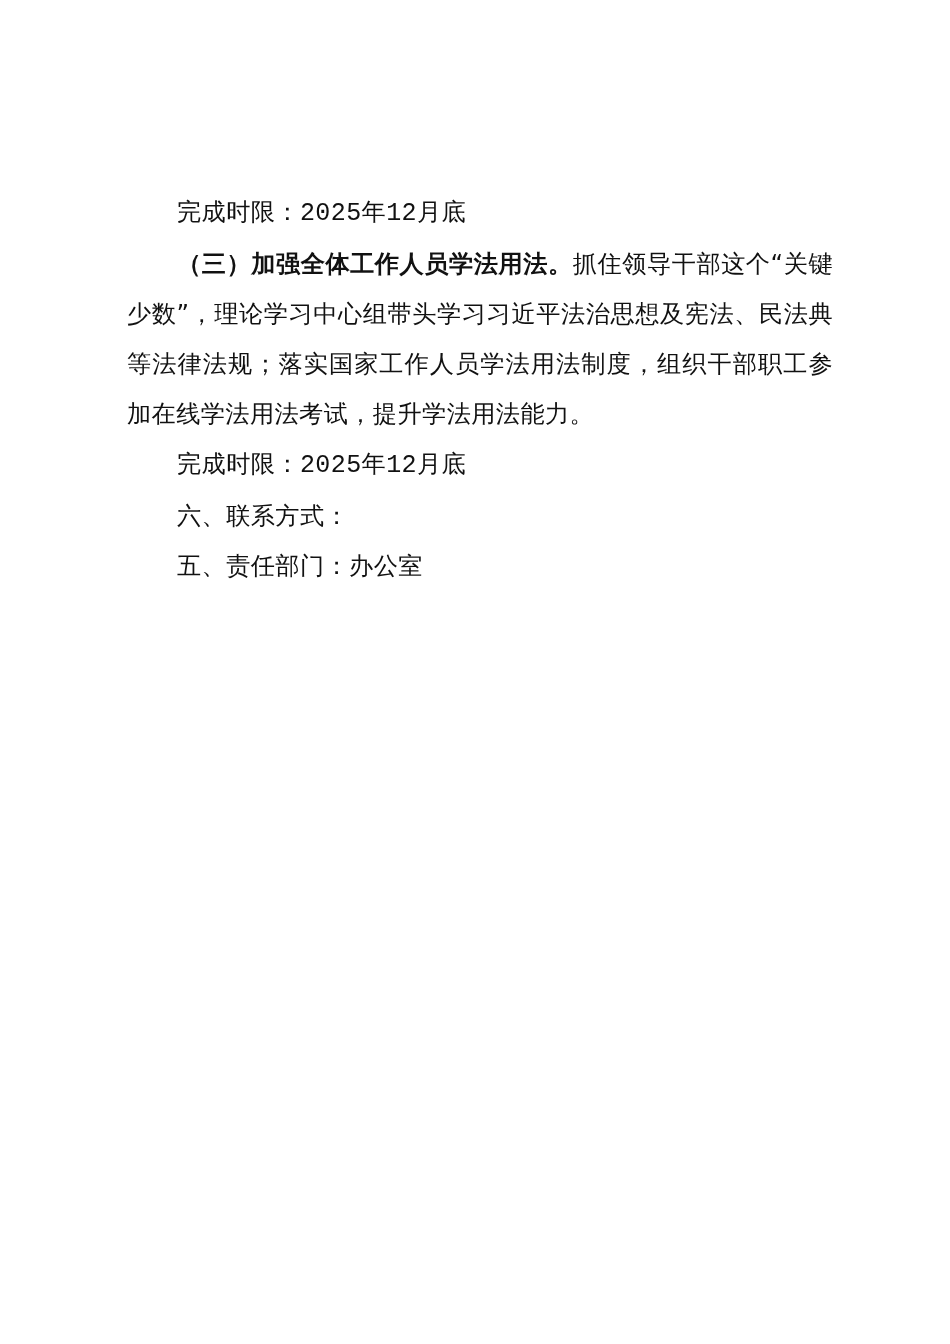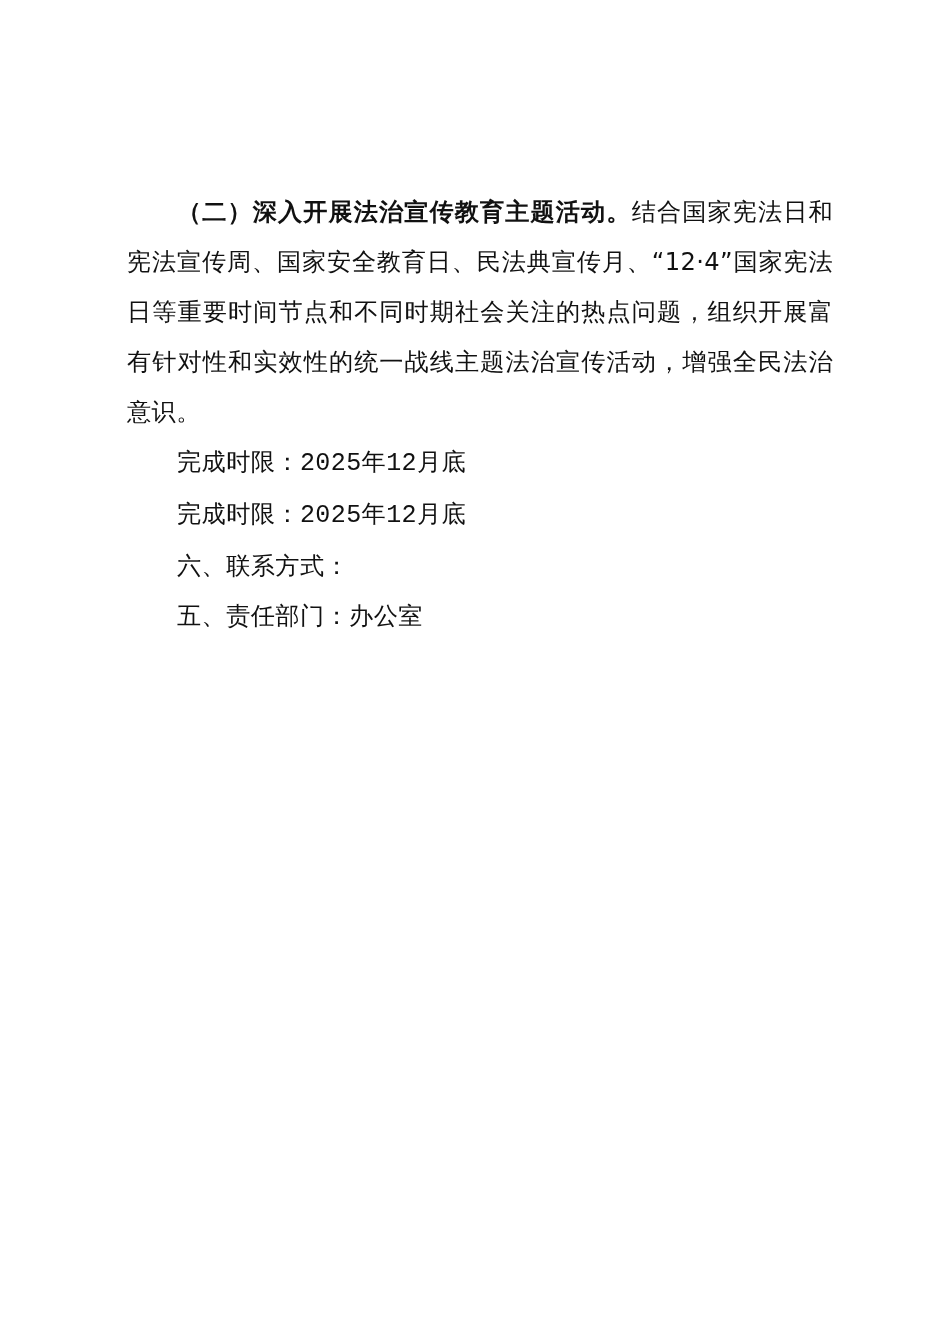--- a/index.html
+++ b/index.html
@@ -42,28 +42,28 @@
     .latin {
       font-family: Liberation Mono, monospace;
       font-size: 25px;
     }
   </style>
 </head>
 <body>
 
 <div class="page">
 
-  <p class="para indent">
-    <span class="bold">（二）深入开展法治宣传教育主题活动。</span><span>结合国家宪法日和宪法宣传周、国家安全教育日、民法典宣传月、“12·4”国家宪法日等重要时间节点和不同时期社会关注的热点问题，组织开展富有针对性和实效性的统一战线主题法治宣传活动，增强全民法治意识。</span>
-  </p>
 
   <p class="para indent-plain">
     <span>完成时限：</span><span class="latin">2025</span><span>年</span><span class="latin">12</span><span>月底</span>
   </p>
 
+  <p class="para indent">
+    <span class="bold">（三）加强全体工作人员学法用法。</span><span>抓住领导干部这个“关键少数”，理论学习中心组带头学习习近平法治思想及宪法、民法典等法律法规；落实国家工作人员学法用法制度，组织干部职工参加在线学法用法考试，提升学法用法能力。</span>
+  </p>
 
   <p class="para indent-plain">
     <span>完成时限：</span><span class="latin">2025</span><span>年</span><span class="latin">12</span><span>月底</span>
   </p>
 
   <p class="para indent-plain">
     <span>六、联系方式：</span>
   </p>
 
   <p class="para indent-plain">

